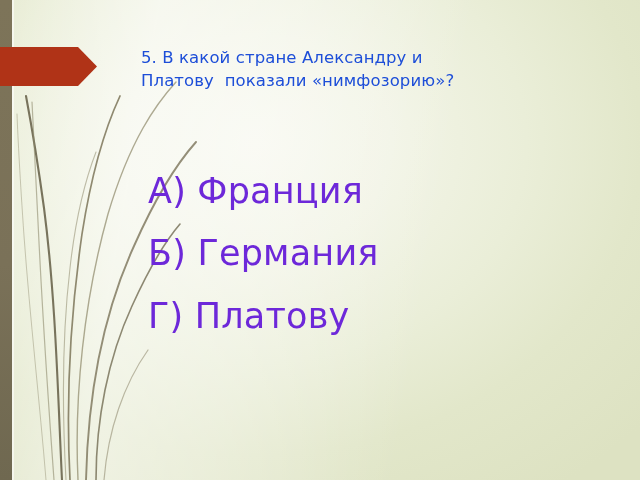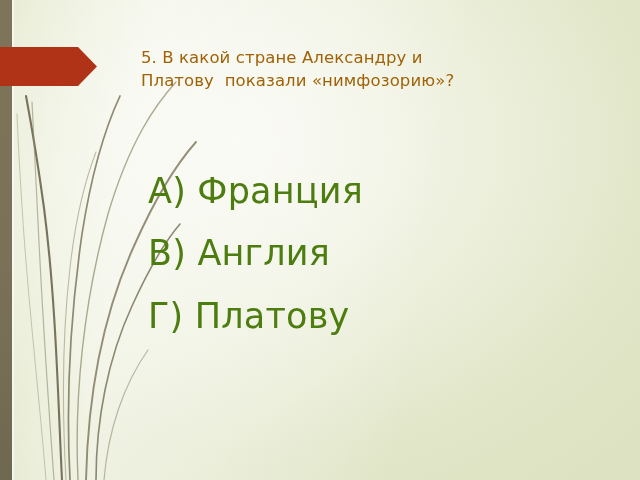--- a/index.html
+++ b/index.html
@@ -79,36 +79,36 @@
     width: 97px;
     height: 39px;
   }
 
   
   .title-block {
     position: absolute;
     left: 141px;
     top: 46px;
     width: 470px;
-    color: #a16207;
+    color: #1d4ed8;
     font-size: 16.5px;
     line-height: 1.42;
     font-weight: normal;
     white-space: pre-wrap;
     letter-spacing: 0.1px;
   }
 
   .options {
     position: absolute;
     left: 148px;
     top: 160px;
     width: 460px;
   }
   .option-line {
-    color: #4d7c0f;
+    color: #6d28d9;
     font-size: 35px;
     line-height: 1.78;
     letter-spacing: 0.2px;
     white-space: pre;
   }
 </style>
 </head>
 <body>
 
 <div id="slide">
@@ -135,17 +135,17 @@
 
   <svg class="arrow-banner" viewBox="0 0 97 39" preserveAspectRatio="none">
     <polygon points="0,0 78,0 97,19.5 78,39 0,39" fill="#b03317"></polygon>
   </svg>
 
   <div class="title-block">5. В какой стране Александру и
 Платову  показали «нимфозорию»?</div>
 
   <div class="options">
     <div class="option-line">А) Франция</div>
-    <div class="option-line">В) Англия</div>
+    <div class="option-line">Б) Германия</div>
     <div class="option-line">Г) Платову</div>
   </div>
 
 </div>
 
 </body></html>

